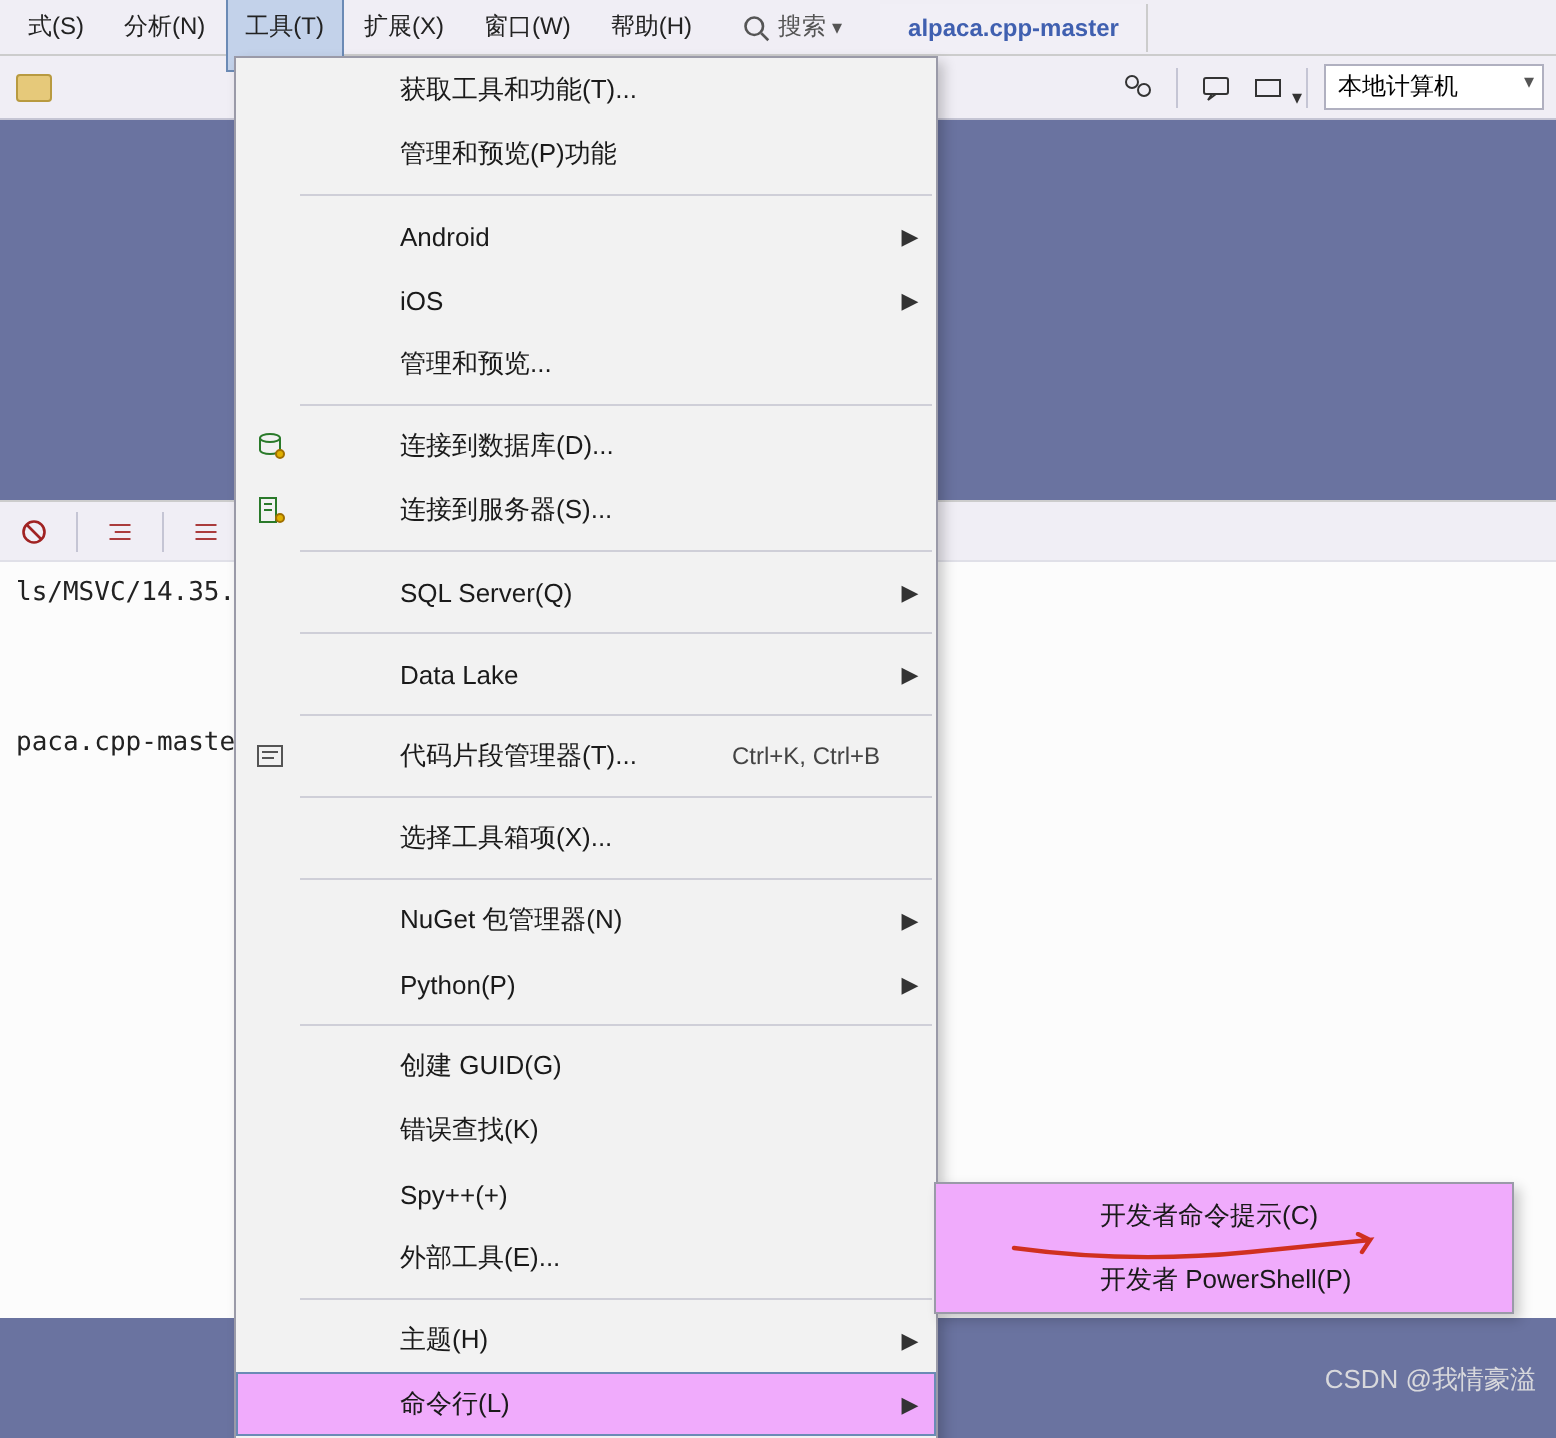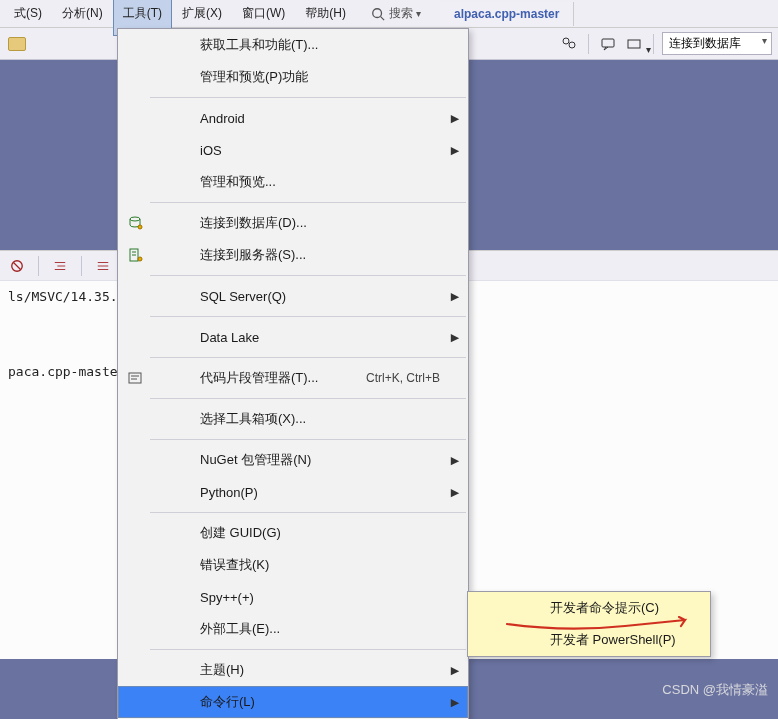--- a/index.html
+++ b/index.html
@@ -130,21 +130,21 @@
       z-index: 100;
     }
     .menu-row {
       display: flex;
       align-items: center;
       height: 32px;
       padding: 0 6px 0 4px;
       cursor: default;
     }
     .menu-row.highlighted {
-      background: #3b82f6;
+      background: #f0abfc;
       border: 1px solid #6b8ab5;
       height: 32px;
       padding: 0 5px 0 3px;
       align-items: center;
     }
     .menu-row .row-icon {
       width: 26px;
       height: 24px;
       display: flex;
       align-items: center;
@@ -171,22 +171,22 @@
     }
     .menu-sep {
       height: 1px;
       background: #cfcfd8;
       margin: 4px 2px 4px 32px;
     }
     .submenu {
       position: absolute;
       top: 591px;
       left: 467px;
-      width: 244px;
-      background: #fef9c3;
+      width: 290px;
+      background: #f0abfc;
       border: 1px solid #9a9aa8;
       box-shadow: 3px 3px 6px rgba(0,0,0,0.2);
       z-index: 101;
     }
     .red-stroke {
       position: absolute;
       pointer-events: none;
       z-index: 200;
     }
     .watermark {
@@ -244,21 +244,21 @@
         </svg>
     </div>
     <div class="tb-icon">
       <svg viewBox="0 0 16 16" width="16" height="16">
           <rect x="2" y="4" width="12" height="8" fill="none" stroke="#333"></rect>
         </svg>
       <span class="arrow-glyph" style="position:absolute;right:-6px;bottom:0;">▾</span>
     </div>
     <div class="tb-sep"></div>
     <div class="dropdown-combo">
-      <span>连接到数据库</span>
+      <span>本地计算机</span>
     </div>
   </div>
 </div>
 
 <div class="content-area"></div>
 
 <div class="editor-pane">
   <div class="editor-toolbar">
     <div class="tb-icon">
       <svg viewBox="0 0 16 16" width="14" height="14">

